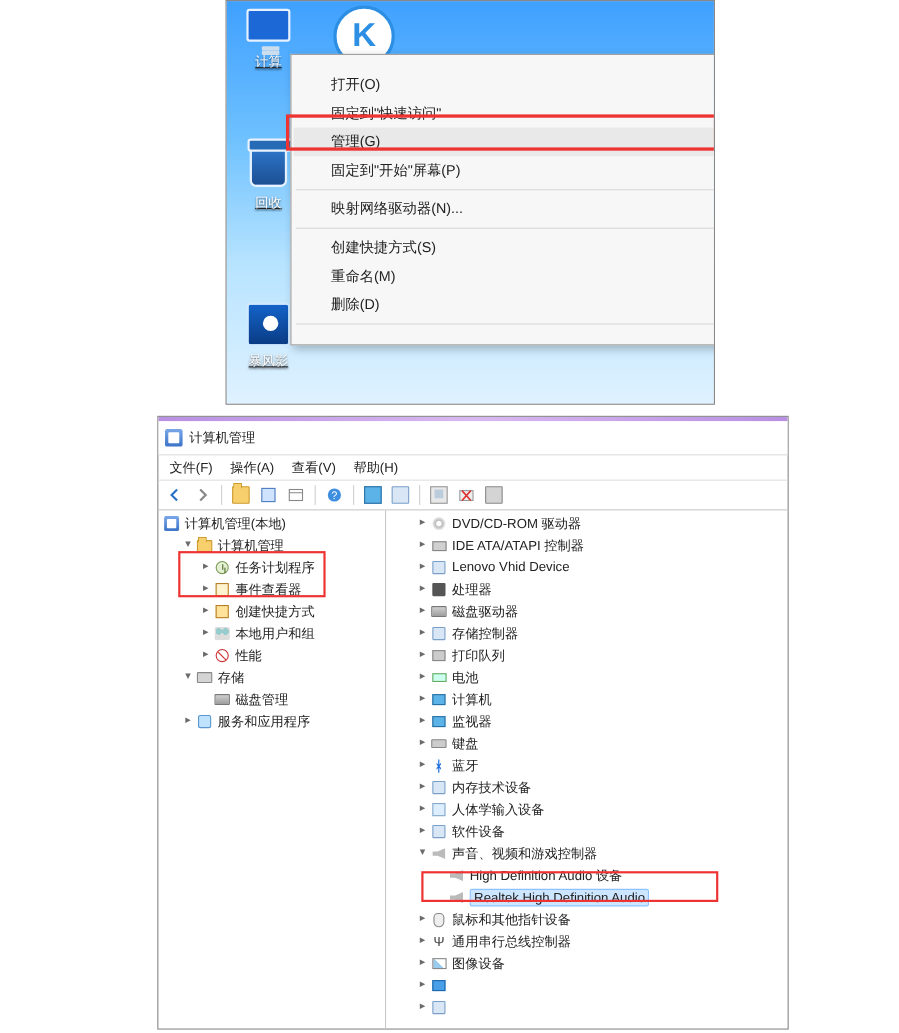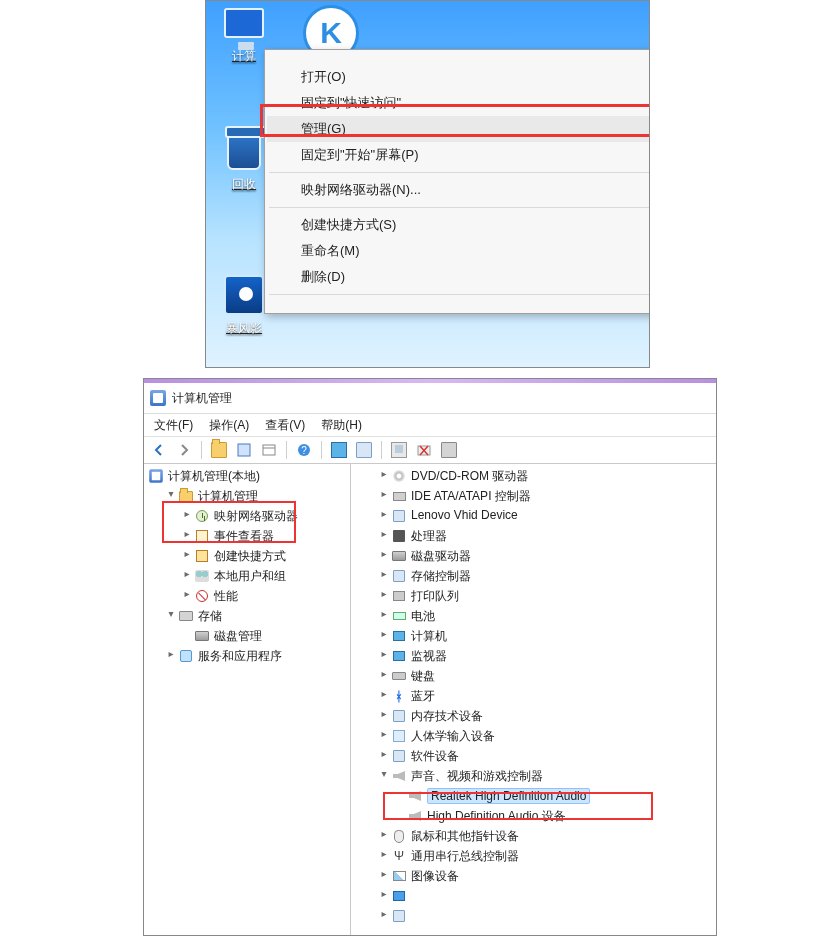--- a/index.html
+++ b/index.html
@@ -278,21 +278,21 @@
           <span class="ic">
             <span class="i-folder"></span>
           </span>
           <span>计算机管理</span>
         </div>
       <div class="row in2">
           <span class="tw">▸</span>
           <span class="ic">
             <span class="i-clock"></span>
           </span>
-          <span>映射网络驱动器</span>
+          <span>任务计划程序</span>
         </div>
       <div class="row in2">
           <span class="tw">▸</span>
           <span class="ic">
             <span class="i-event"></span>
           </span>
           <span>事件查看器</span>
         </div>
       <div class="row in2">
           <span class="tw">▸</span>
@@ -449,28 +449,28 @@
           <span class="ic">
             <span class="i-snd"></span>
           </span>
           <span>声音、视频和游戏控制器</span>
         </div>
       <div class="row din1">
           <span class="tw"></span>
           <span class="ic">
             <span class="i-snd"></span>
           </span>
-          <span class="sel">Realtek High Definition Audio</span>
+          <span>High Definition Audio 设备</span>
         </div>
       <div class="row din1">
           <span class="tw"></span>
           <span class="ic">
             <span class="i-snd"></span>
           </span>
-          <span>High Definition Audio 设备</span>
+          <span class="sel">Realtek High Definition Audio</span>
         </div>
       <div class="row din0">
           <span class="tw">▸</span>
           <span class="ic">
             <span class="i-mouse"></span>
           </span>
           <span>鼠标和其他指针设备</span>
         </div>
       <div class="row din0">
           <span class="tw">▸</span>

